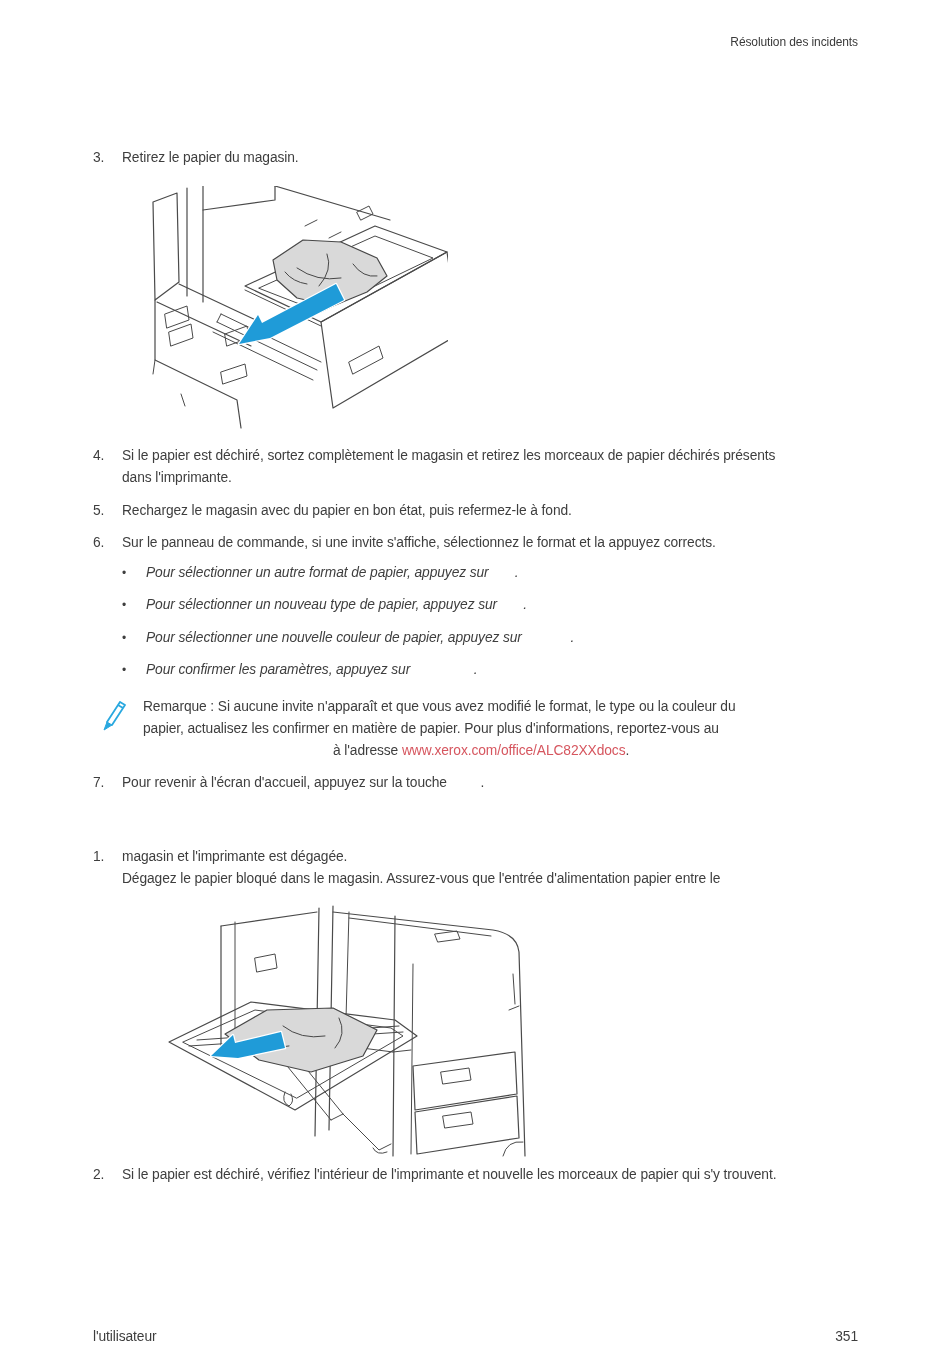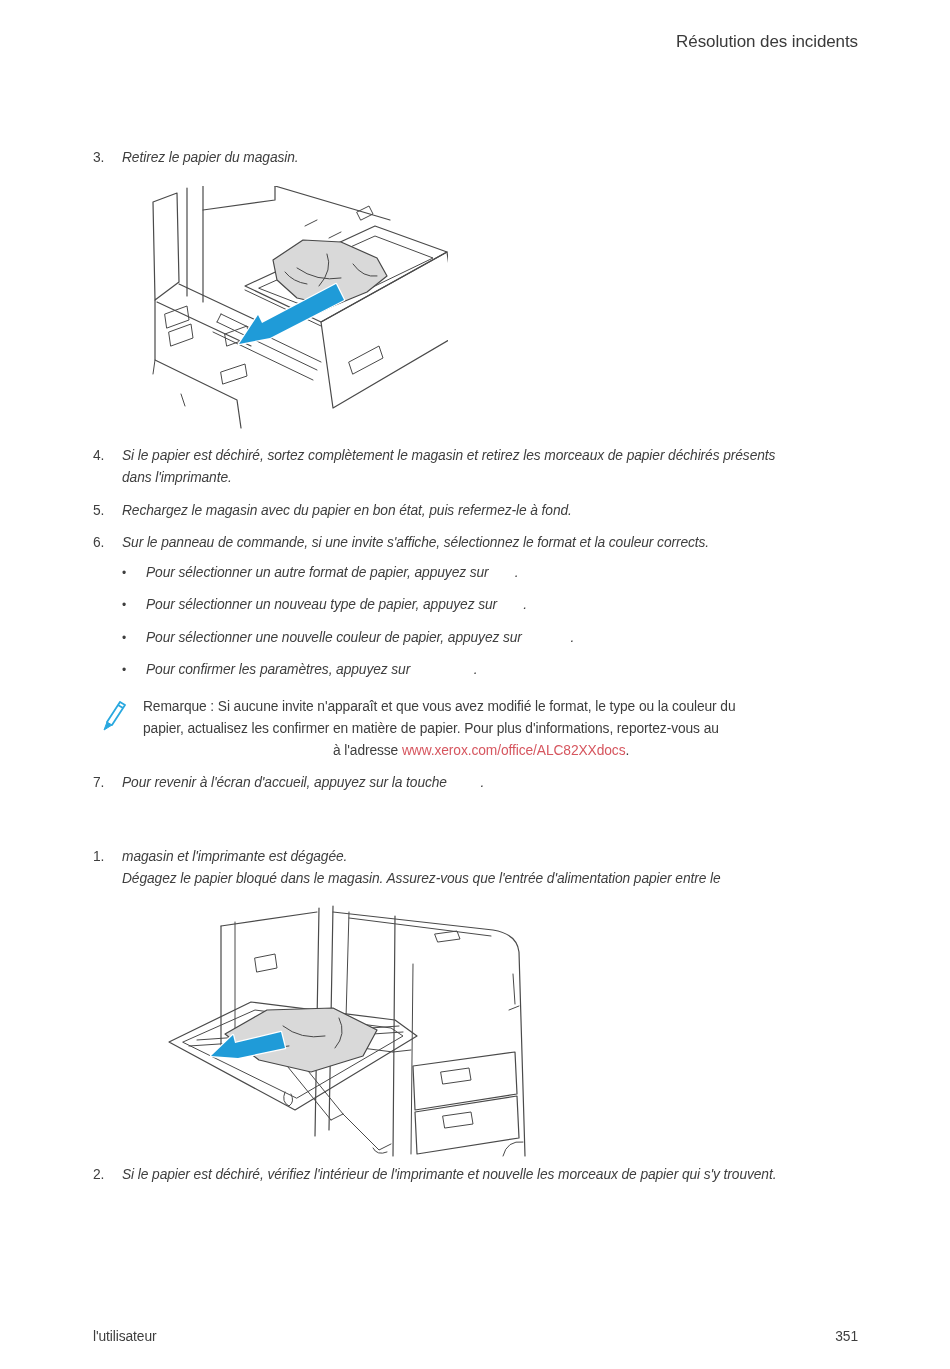--- a/index.html
+++ b/index.html
@@ -1,24 +1,24 @@
 <!DOCTYPE html>
 <html lang="fr"><head>
 <meta charset="utf-8">
 <style>
   html,body{margin:0;padding:0;background:#ffffff;}
   .page{
     position:relative;width:950px;height:1369px;background:#ffffff;
     font-family:"Liberation Sans",sans-serif;color:#3e3e3e;
     font-size:13.8px;line-height:22px;letter-spacing:-0.1px;overflow:hidden;
   }
-  .running-header{position:absolute;top:31px;right:92px;font-size:17px;color:#3a3a3a;}
+  .running-header{position:absolute;top:31px;right:92px;font-size:12px;color:#3a3a3a;}
   .step{position:absolute;left:93px;display:flex;align-items:flex-start;}
   .step .num{width:29px;flex:none;}
-  .step .body{white-space:nowrap;font-style:italic;}
+  .step .body{white-space:nowrap;}
   .step .ln{display:block;white-space:pre;}
   .bullet{position:absolute;left:122px;display:flex;}
   .bullet .marker{width:24px;flex:none;font-size:12px;}
   .bullet .btxt{white-space:pre;font-style:italic;}
   .note-icon{position:absolute;left:102px;top:697px;}
   .note-lines{position:absolute;left:143px;top:696px;}
   .note-lines .ln{display:block;white-space:pre;}
   .note-lines .ln.indent{padding-left:190px;}
   .link{color:#d6565f;text-decoration:none;cursor:pointer;text-align:right;}
   .illus{position:absolute;}
@@ -94,21 +94,21 @@
   </div>
   <div class="step" style="top:500px">
     <span class="num">5.</span>
     <span class="body">
         <span class="ln">Rechargez le magasin avec du papier en bon état, puis refermez-le à fond.</span>
       </span>
   </div>
   <div class="step" style="top:532px">
     <span class="num">6.</span>
     <span class="body">
-        <span class="ln">Sur le panneau de commande, si une invite s'affiche, sélectionnez le format et la couleur corrects.</span>
+        <span class="ln">Sur le panneau de commande, si une invite s'affiche, sélectionnez le format et la appuyez corrects.</span>
       </span>
   </div>
 
   <div class="bullet" style="top:562px">
     <span class="marker">•</span>
     <span class="btxt">Pour sélectionner un autre format de papier, appuyez sur&nbsp;&nbsp;&nbsp;&nbsp;&nbsp;&nbsp;&nbsp;.</span>
   </div>
   <div class="bullet" style="top:594px">
     <span class="marker">•</span>
     <span class="btxt">Pour sélectionner un nouveau type de papier, appuyez sur&nbsp;&nbsp;&nbsp;&nbsp;&nbsp;&nbsp;&nbsp;.</span>

